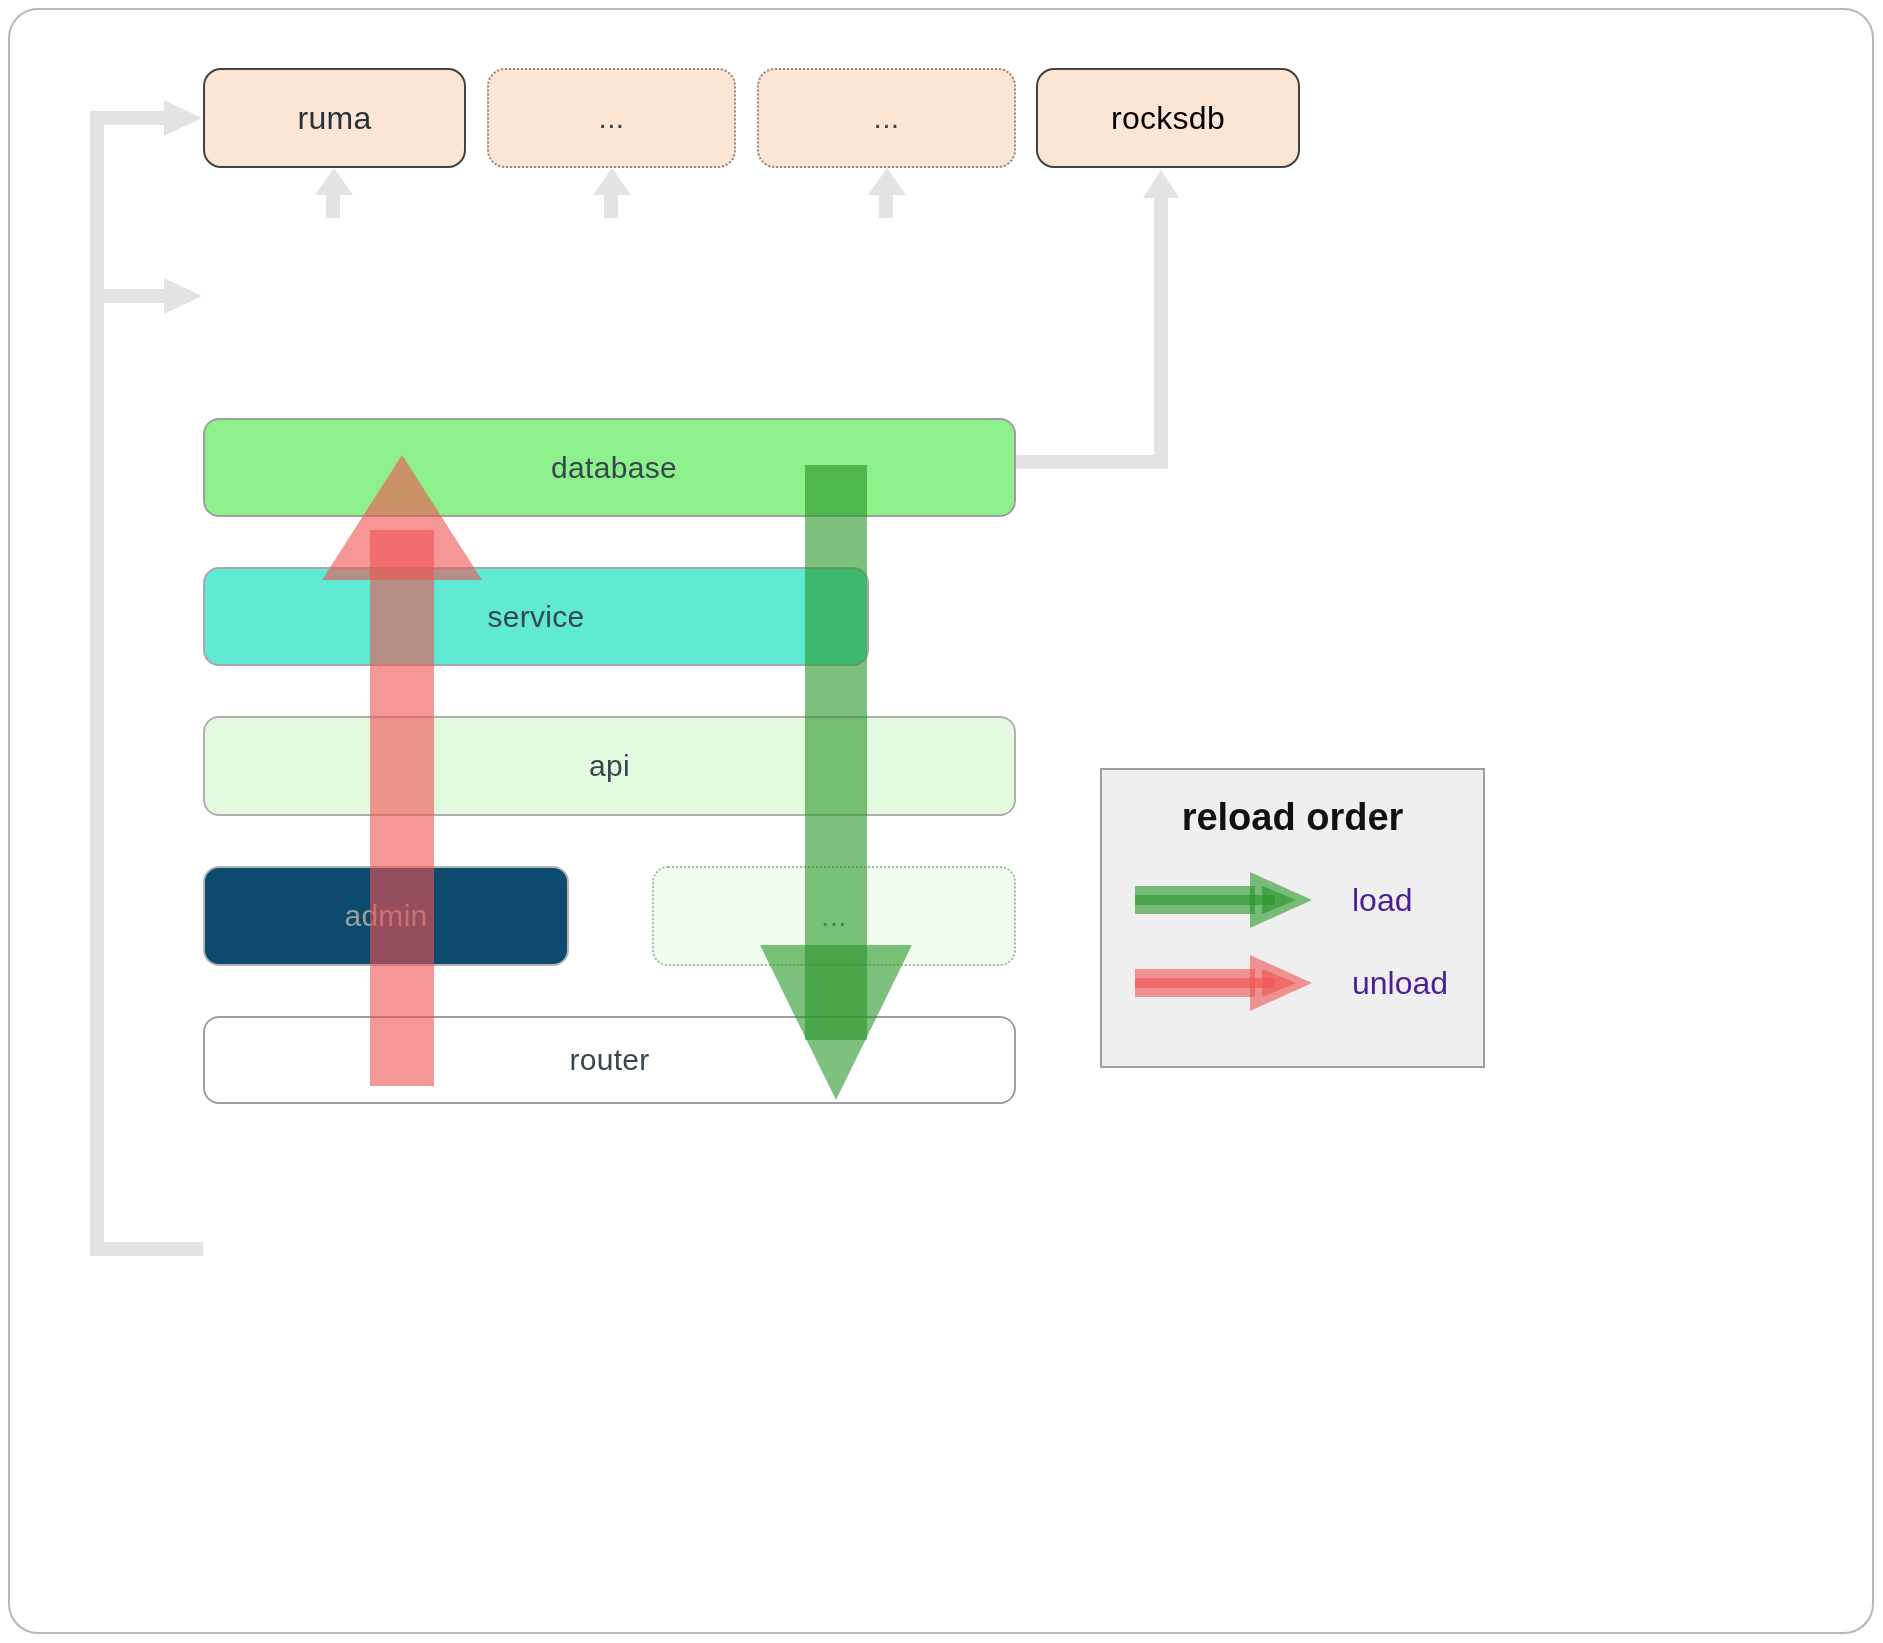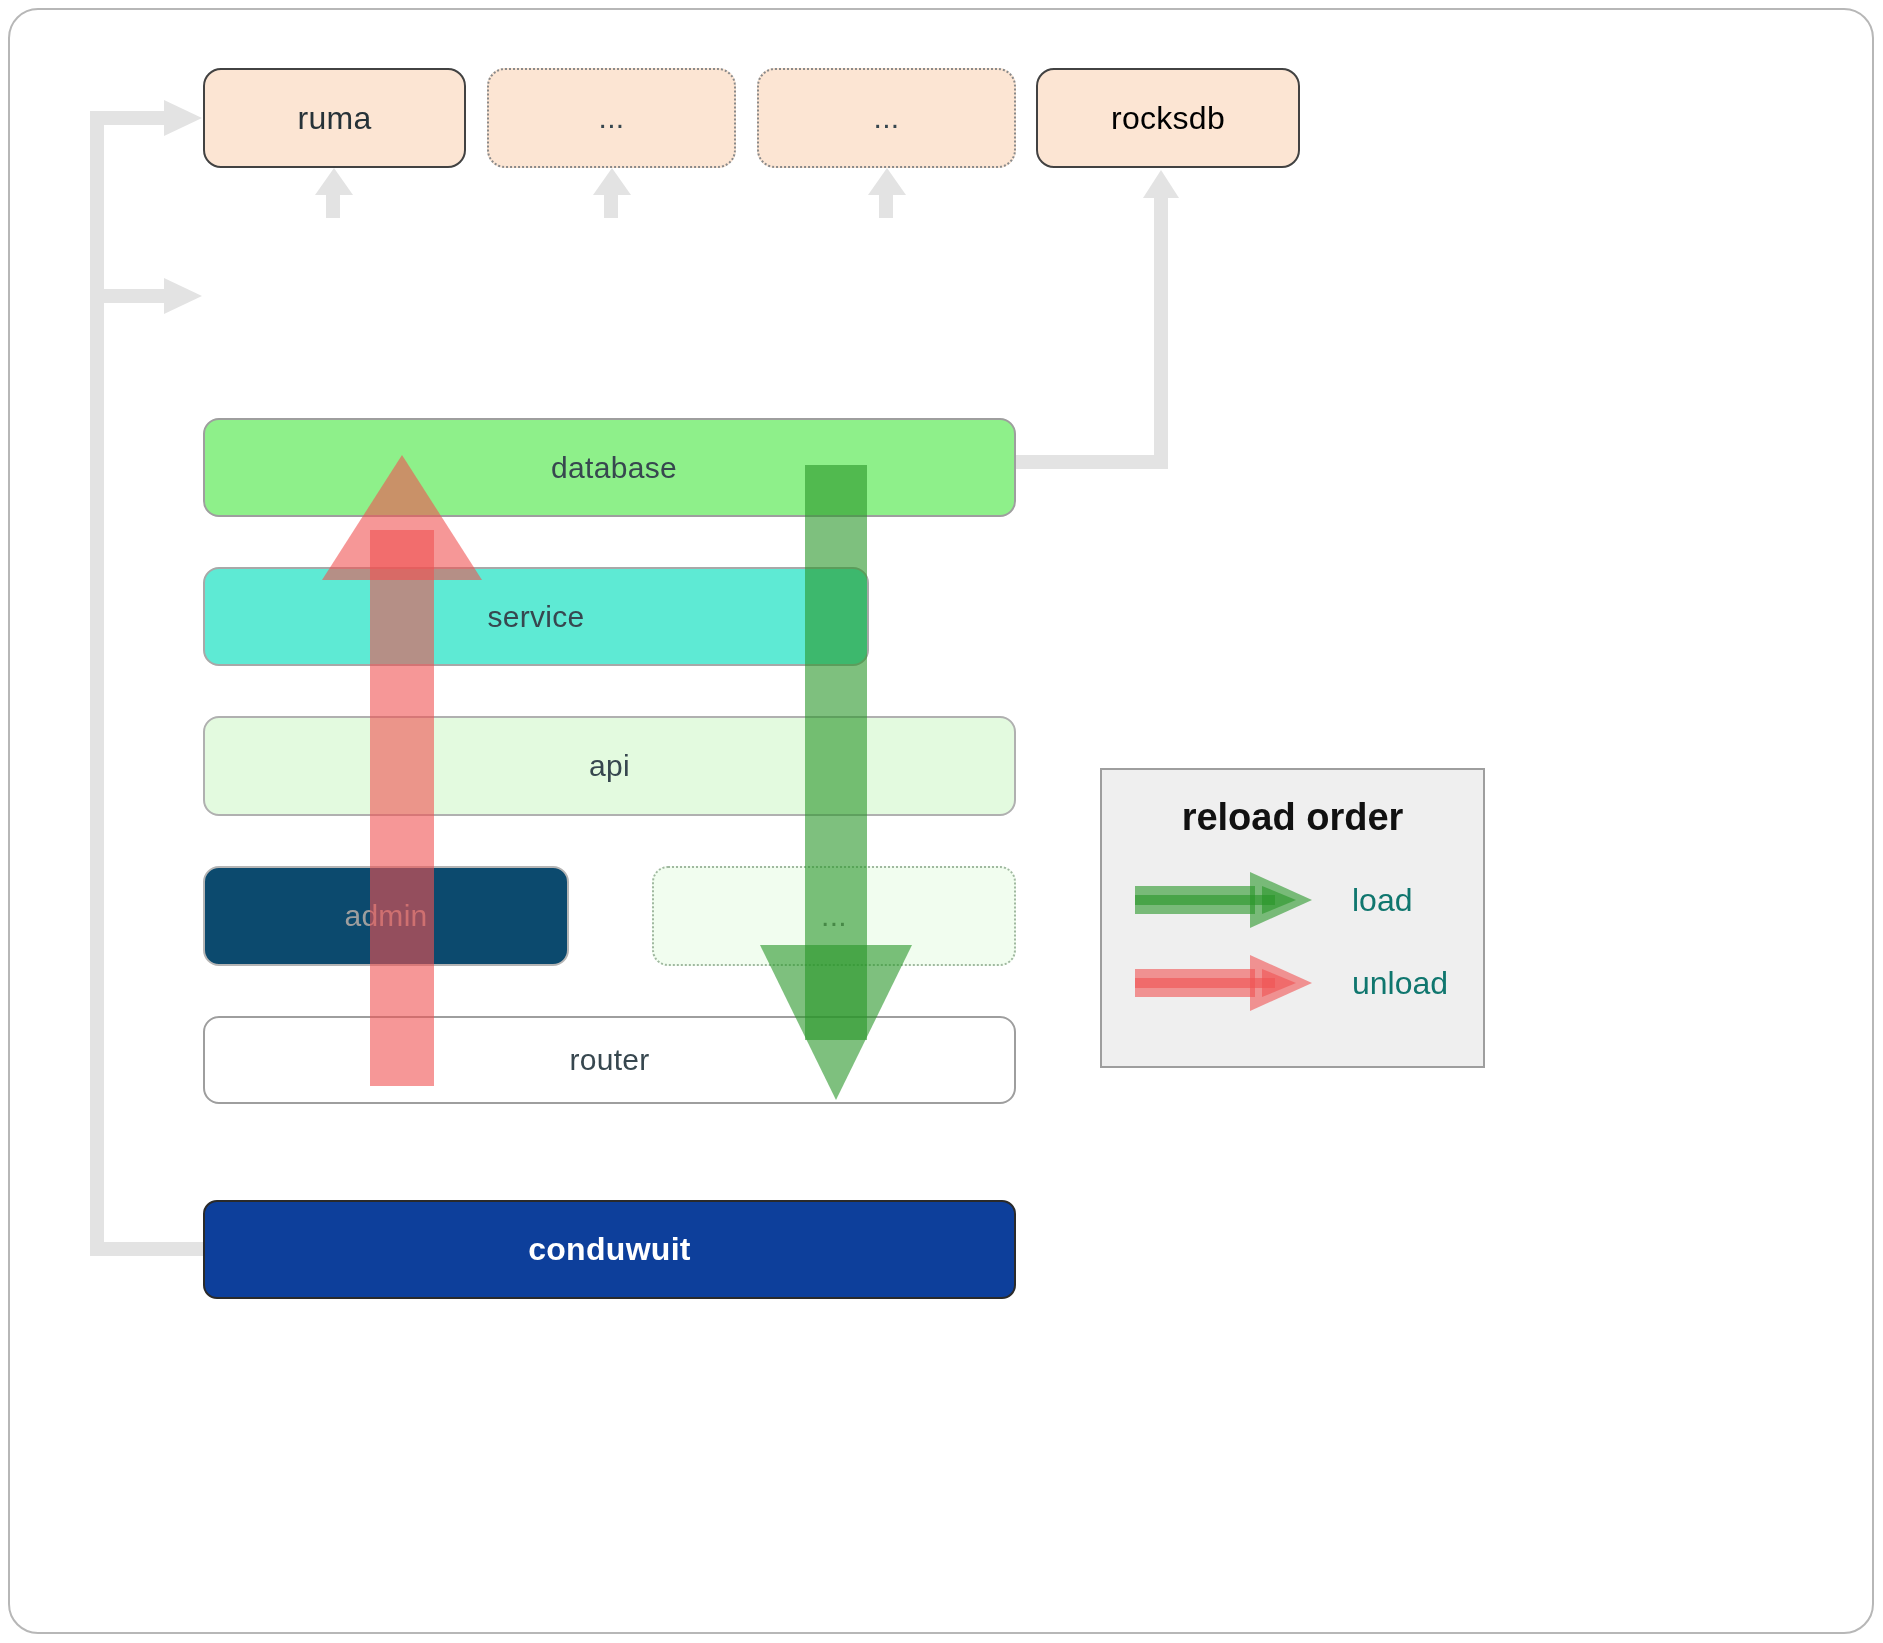--- a/index.html
+++ b/index.html
@@ -52,21 +52,21 @@
   
   .legend {
     position:absolute; left:1100px; top:768px; width:385px; height:300px;
     background:#efefef; border:2px solid #9e9e9e;
   }
   .legend-title {
     position:absolute; left:1100px; top:796px; width:385px; text-align:center;
     font-size:38px; font-weight:600; color:#111111; line-height:42px;
   }
   .legend-label {
-    position:absolute; font-size:32px; color:#0f766e; line-height:40px;
+    position:absolute; font-size:32px; color:#4c1d95; line-height:40px;
   }
 </style>
 </head>
 <body>
 
 <div class="canvas">
 
   <div class="frame"></div>
 
   <div class="gray" style="left:90px; top:111px; width:14px; height:1145px;"></div>
@@ -91,21 +91,20 @@
   <div class="box b-dots1">...</div>
   <div class="box b-dots2">...</div>
   <div class="box b-rocksdb">rocksdb</div>
 
   <div class="box b-database">database</div>
   <div class="box b-service">service</div>
   <div class="box b-api">api</div>
   <div class="box b-admin">admin</div>
   <div class="box b-dots3">...</div>
   <div class="box b-router">router</div>
-  <div class="box b-conduwuit">conduwuit</div>
 
   <div class="shape red-fill" style="left:370px; top:530px; width:64px; height:556px;"></div>
   <div class="shape red-fill head-up" style="left:322px; top:455px; width:160px; height:125px;"></div>
 
   <div class="shape green-fill" style="left:805px; top:465px; width:62px; height:575px;"></div>
   <div class="shape green-fill head-down" style="left:760px; top:945px; width:152px; height:155px;"></div>
 
   <div class="legend"></div>
   <div class="legend-title">reload order</div>
 

